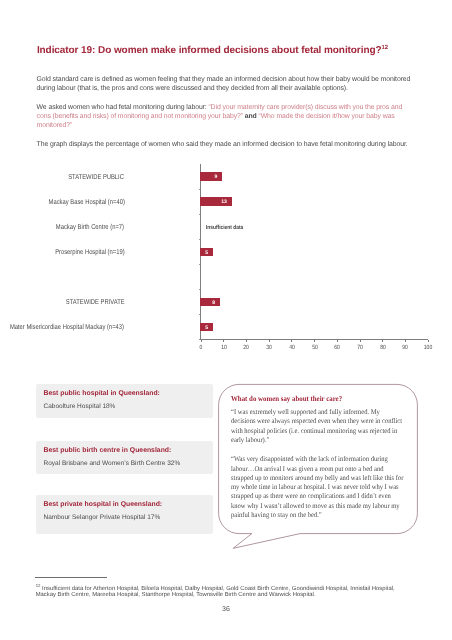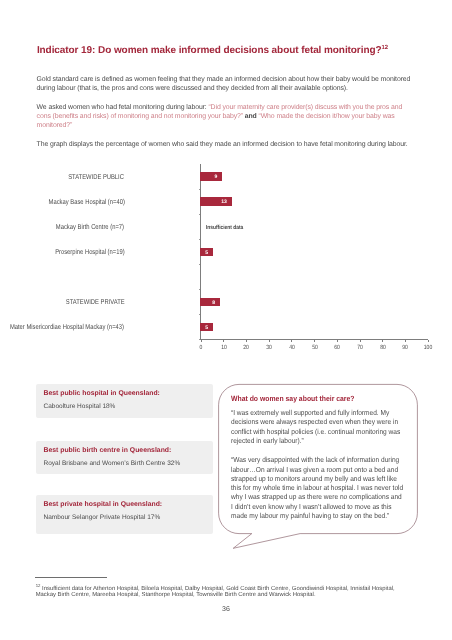--- a/index.html
+++ b/index.html
@@ -29,21 +29,21 @@
   .bar{position:absolute;left:164.3px;background:#A8283C;height:8.6px;}
   .bar-val{position:absolute;color:#fff;font-size:5.1px;font-weight:bold;line-height:8.6px;transform:translateX(-100%);}
   .nodata{position:absolute;left:169.9px;font-size:5.85px;font-weight:bold;color:#3d3d3d;line-height:8px;white-space:nowrap;transform:scaleX(0.83);transform-origin:left center;}
 
   
   .hbox{position:absolute;left:36px;width:177px;background:#EFEFEF;border-radius:2px;}
   .hbox .t{position:absolute;left:7.5px;font-size:6.85px;font-weight:bold;color:#A3273B;white-space:nowrap;line-height:8px;}
   .hbox .v{position:absolute;left:7.5px;font-size:6.5px;color:#4b4b4b;white-space:nowrap;line-height:8px;}
 
   
-  .bubble{position:absolute;left:216px;top:381px;width:208px;height:176px;}
+  .bubble{position:absolute;left:216px;top:381px;width:208px;height:176px;font-family:Liberation Serif, serif;}
   .bubble svg{position:absolute;left:0;top:0;}
   .bubble .inner{position:absolute;left:15.3px;top:13.1px;width:190px;transform:scaleX(0.915);transform-origin:left top;}
   .bubble .btitle{font-size:7.5px;font-weight:bold;color:#A3273B;line-height:10px;white-space:nowrap;margin-bottom:4.1px;}
   .bubble .bq{font-size:7.2px;line-height:9.25px;color:#4b4b4b;}
   .bubble .bq.second{margin-top:10.3px;}
 
   
   .fnrule{position:absolute;left:34.9px;top:576.5px;width:72px;height:0.8px;background:#6e6e6e;}
   .footnote{position:absolute;left:35.7px;top:583px;width:372px;font-size:5.88px;line-height:6.5px;color:#4b4b4b;}
   .footnote sup{font-size:4.3px;vertical-align:super;}

